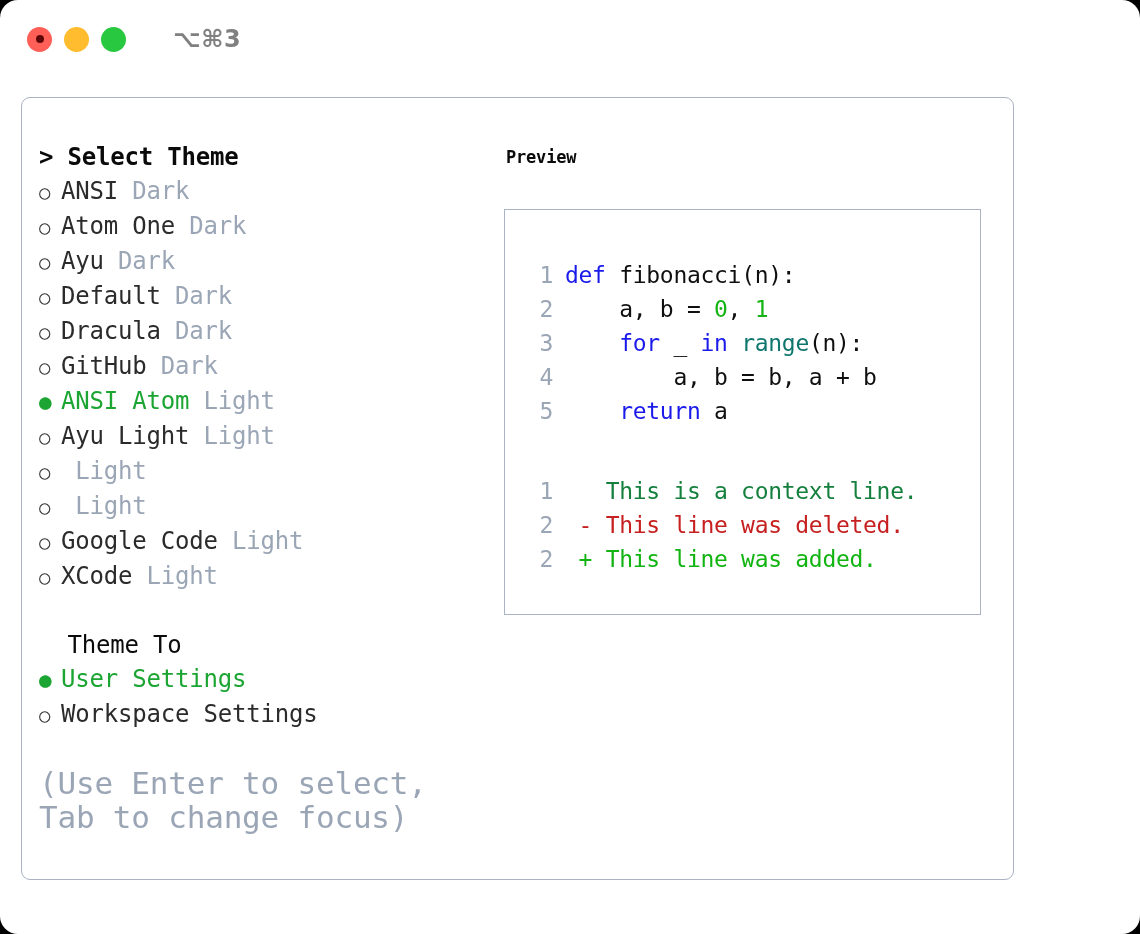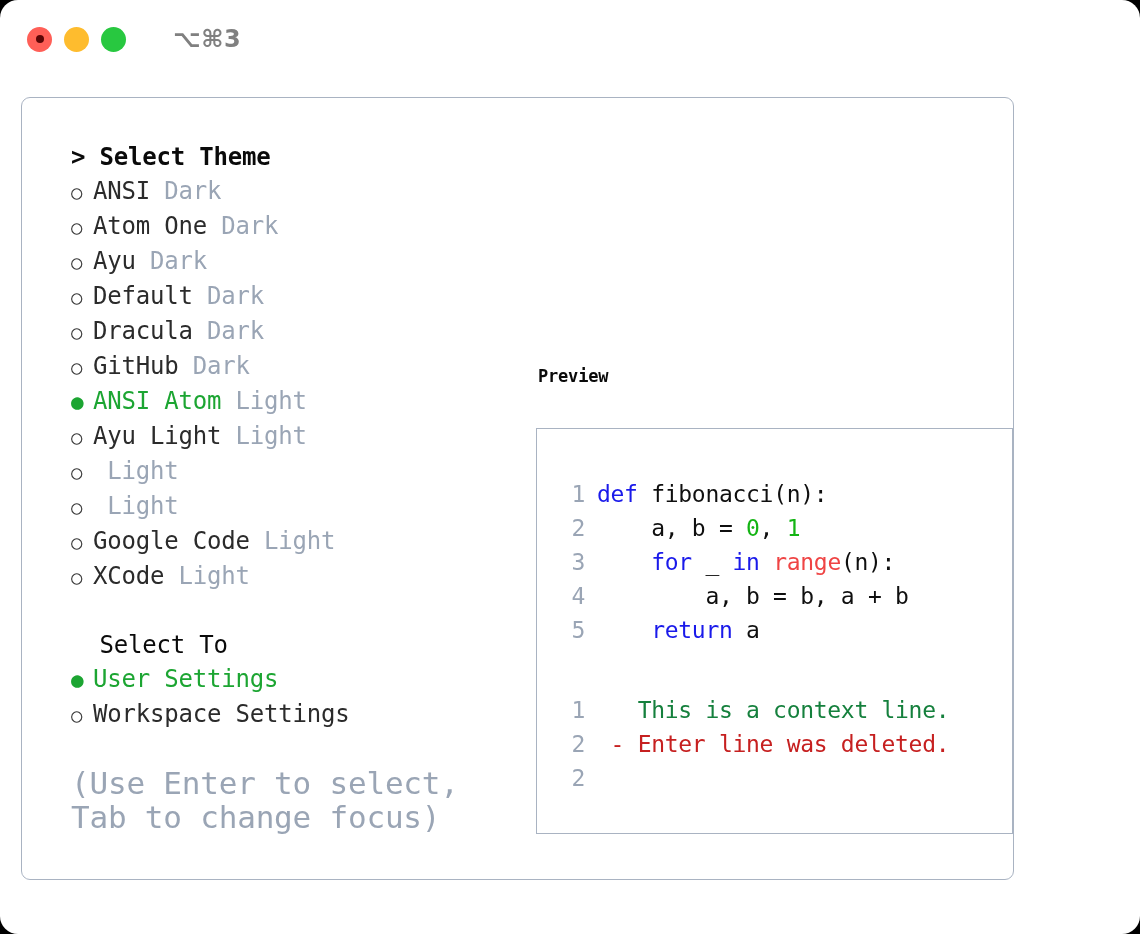--- a/index.html
+++ b/index.html
@@ -65,21 +65,21 @@
     background: #ffffff;
   }
 
   .panel-inner {
     position: relative;
     width: 100%; height: 100%;
     padding: 42px 0 0 17px;
   }
 
   
-  .cols { display: flex; align-items: flex-end; margin-left: 32px; }
+  .cols { display: flex; align-items: flex-start; }
   .col-left  { width: 465px; flex: none; }
   .col-right { width: 500px; flex: none; }
 
   
   .hdr {
     font-size: 24px;
     line-height: 34px;
     color: #0a0a0a;
     white-space: pre;
     font-weight: 700;
@@ -147,21 +147,21 @@
   .lnum {
     width: 30px;
     flex: none;
     text-align: right;
     color: #9aa5b5;
     margin-right: 12px;
   }
   .code-gap { height: 46px; }
 
   .tok-kw   { color: #1a1aea; }
-  .tok-fn   { color: #ef4444; }
+  .tok-fn   { color: #0f766e; }
   .tok-num  { color: #14b414; }
   .tok-txt  { color: #0f0f0f; }
   .tok-ctx  { color: #15803d; }
   .tok-del  { color: #c62020; }
   .tok-add  { color: #11b411; }
 </style>
 </head>
 <body>
 
 <div class="window">
@@ -193,21 +193,21 @@
               <div class="row"><span class="bullet sel">●</span><span class="label sel">ANSI Atom</span><span class="suffix"> Light</span></div>
               <div class="row"><span class="bullet">○</span><span class="label">Ayu Light</span><span class="suffix"> Light</span></div>
               <div class="row"><span class="bullet">○</span><span class="suffix"> Light</span></div>
               <div class="row"><span class="bullet">○</span><span class="suffix"> Light</span></div>
               <div class="row"><span class="bullet">○</span><span class="label">Google Code</span><span class="suffix"> Light</span></div>
               <div class="row"><span class="bullet">○</span><span class="label">XCode</span><span class="suffix"> Light</span></div>
             </div>
 
           <div class="spacer-sm"></div>
 
-          <div class="hdr plain">  Select To</div>
+          <div class="hdr plain">  Theme To</div>
           <div id="apply-list">
               <div class="row"><span class="bullet sel">●</span><span class="label sel">User Settings</span></div>
               <div class="row"><span class="bullet">○</span><span class="label">Workspace Settings</span></div>
             </div>
 
           <div class="spacer-md"></div>
 
           <div class="hint">(Use Enter to select, Tab to change focus)</div>
         </div>
 
@@ -217,22 +217,22 @@
             <div id="code-block">
                 <div class="code-line"><span class="lnum">1</span><span><span class="tok-kw">def</span><span class="tok-txt"> fibonacci(n):</span></span></div>
                 <div class="code-line"><span class="lnum">2</span><span><span class="tok-txt">    a, b = </span><span class="tok-num">0</span><span class="tok-txt">, </span><span class="tok-num">1</span></span></div>
                 <div class="code-line"><span class="lnum">3</span><span><span class="tok-txt">    </span><span class="tok-kw">for</span><span class="tok-txt"> _ </span><span class="tok-kw">in</span><span class="tok-txt"> </span><span class="tok-fn">range</span><span class="tok-txt">(n):</span></span></div>
                 <div class="code-line"><span class="lnum">4</span><span><span class="tok-txt">        a, b = b, a + b</span></span></div>
                 <div class="code-line"><span class="lnum">5</span><span><span class="tok-txt">    </span><span class="tok-kw">return</span><span class="tok-txt"> a</span></span></div>
               </div>
             <div class="code-gap"></div>
             <div id="diff-block">
                 <div class="code-line"><span class="lnum">1</span><span><span class="tok-ctx">   This is a context line.</span></span></div>
-                <div class="code-line"><span class="lnum">2</span><span><span class="tok-del"> - Enter line was deleted.</span></span></div>
-                <div class="code-line"><span class="lnum">2</span></div>
+                <div class="code-line"><span class="lnum">2</span><span><span class="tok-del"> - This line was deleted.</span></span></div>
+                <div class="code-line"><span class="lnum">2</span><span><span class="tok-add"> + This line was added.</span></span></div>
               </div>
           </div>
         </div>
 
       </div>
     </div>
   </div>
 
 </div>
 

